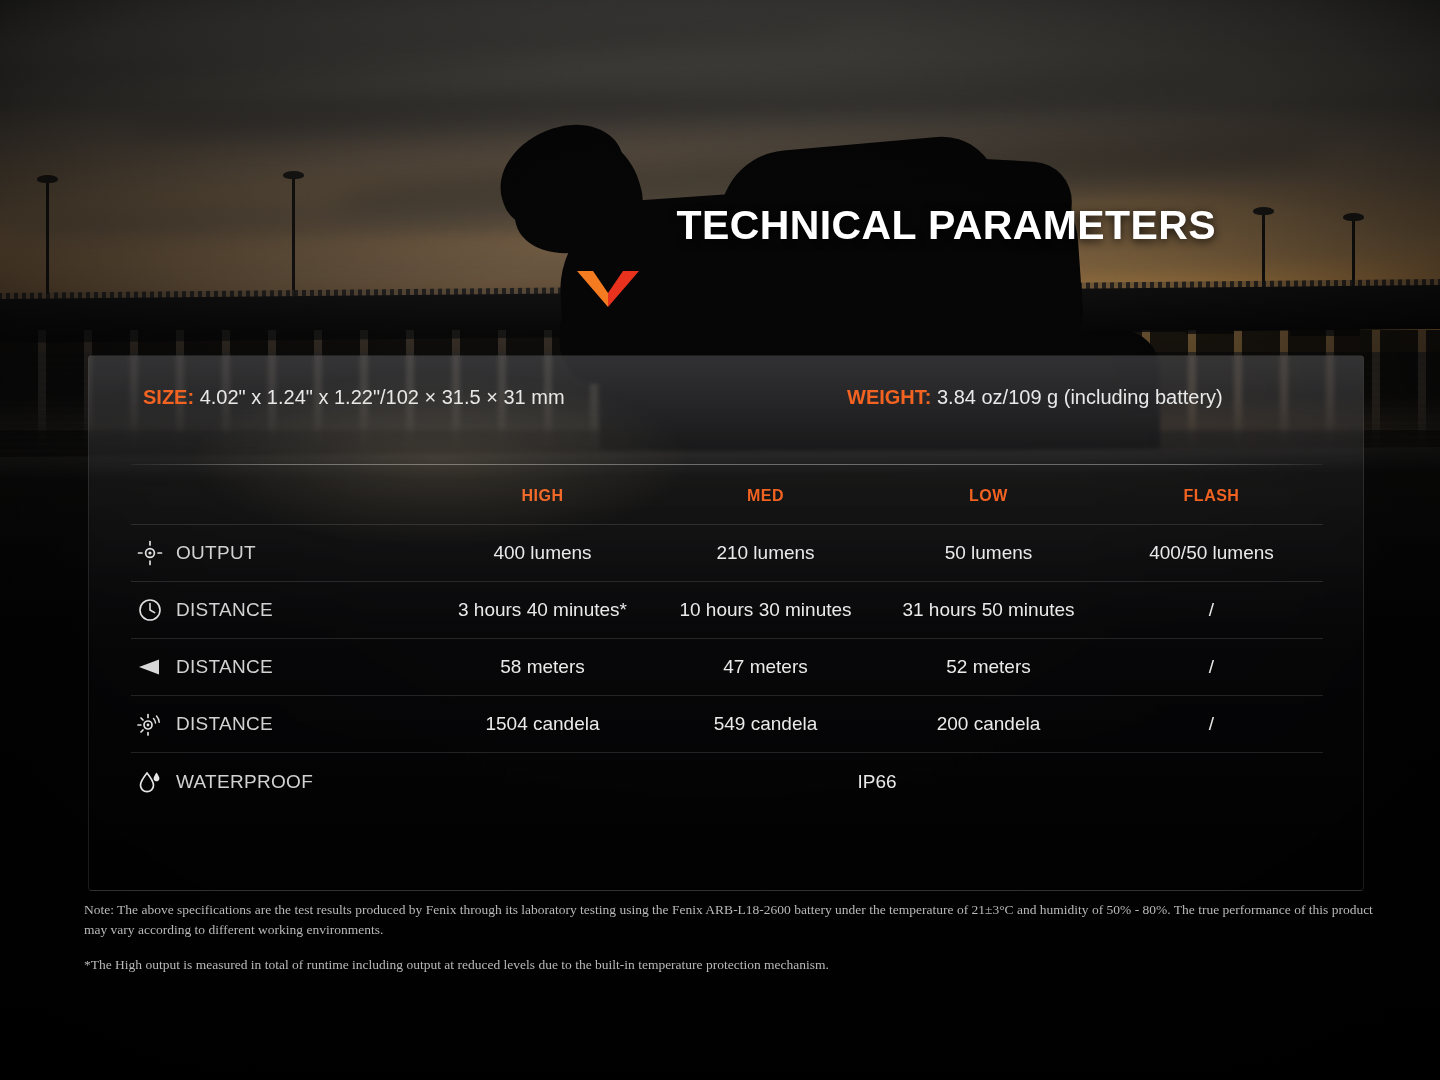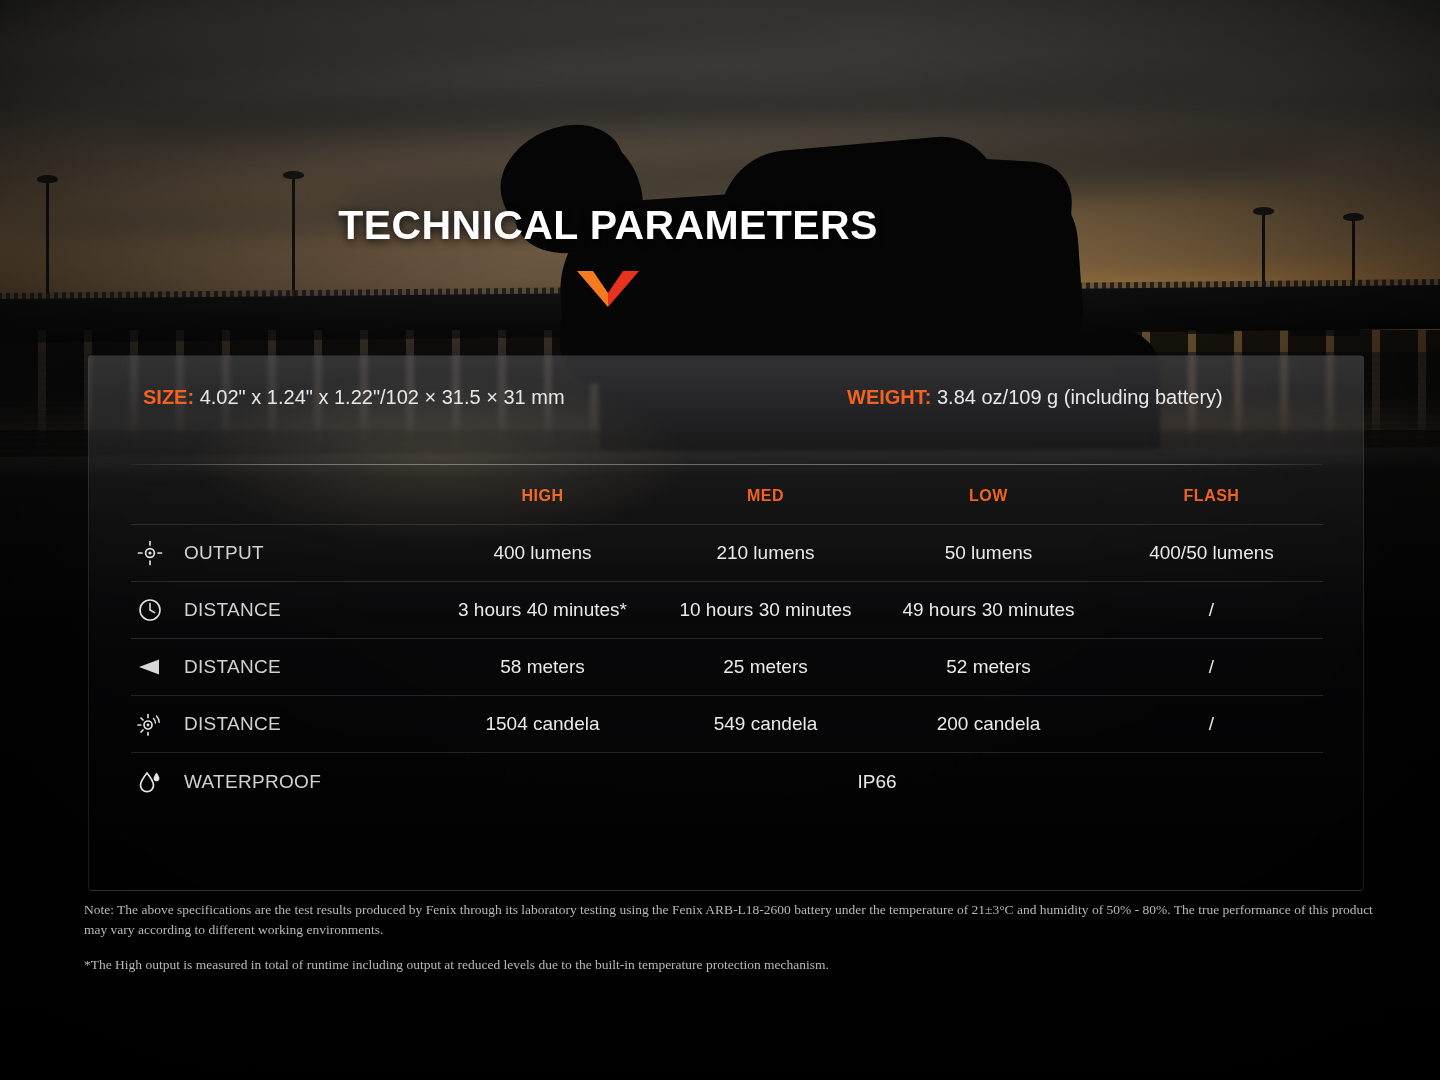--- a/index.html
+++ b/index.html
@@ -130,21 +130,21 @@
     position:absolute; left:0; top:452px; width:1440px; height:26px;
     background:linear-gradient(to bottom, rgba(28,27,26,.9), rgba(10,10,10,.9));
     transform:rotate(-0.4deg);
   }
   .vignette {
     position:absolute; inset:0;
     background:radial-gradient(ellipse 1100px 760px at 50% 42%, rgba(0,0,0,0) 30%, rgba(0,0,0,.55) 78%, rgba(0,0,0,.92) 100%);
   }
 
   
-  #title-block { position:absolute; left:0; top:202px; width:1216px; text-align:center; z-index:5; }
+  #title-block { position:absolute; left:0; top:202px; width:1216px; text-align:right; z-index:5; }
   #page-title {
     font-size:41px; font-weight:bold; letter-spacing:.4px; color:#fff;
     text-shadow:0 2px 10px rgba(0,0,0,.85);
   }
   #chevron { margin:22px auto 0; width:62px; height:36px; display:block; }
 
   
   #spec-panel {
     position:absolute; left:88px; top:355px; width:1276px; height:536px; z-index:5;
     border:1px solid rgba(255,255,255,.10);
@@ -179,21 +179,21 @@
     height:56px; font-size:16px; font-weight:bold; color:#f26322;
     letter-spacing:.5px; text-align:center;
   }
   tbody tr { height:57px; }
   tbody td { text-align:center; font-size:19px; color:#eaeaea; white-space:nowrap; }
   tbody tr + tr td,
   tbody tr td { border-top:1px solid rgba(255,255,255,.12); }
   tbody tr:first-child td { border-top:1px solid rgba(255,255,255,.12); }
 
   .rowlabel { text-align:left !important; padding-left:6px; }
-  .rowlabel-inner { display:flex; align-items:center; gap:21px; }
+  .rowlabel-inner { display:flex; align-items:center; gap:13px; }
   .rowlabel-text { font-size:19px; color:#d2d2d2; letter-spacing:.3px; }
   .icon { width:26px; height:26px; flex:0 0 26px; display:block; }
 
   tbody tr.tall { height:59px; }
 
   
   #footnotes { position:absolute; left:84px; top:900px; width:1290px; z-index:5;font-family:Liberation Serif, serif; }
   .fn { font-size:13.5px; color:#b9b9b9; line-height:1.5; }
   .fn.second, .fn.third { margin-top:14px; }
 
@@ -305,35 +305,35 @@
           <div class="rowlabel-inner">
             <svg class="icon" viewBox="0 0 26 26">
               <circle cx="13" cy="13" r="10" fill="none" stroke="#e0e0e0" stroke-width="1.6"></circle>
               <path d="M13 6.5 L13 13 L17.6 15.6" fill="none" stroke="#e0e0e0" stroke-width="1.6" stroke-linecap="round"></path>
             </svg>
             <span class="rowlabel-text">DISTANCE</span>
           </div>
         </td>
         <td>3 hours 40 minutes*</td>
         <td>10 hours 30 minutes</td>
-        <td>49 hours 30 minutes</td>
+        <td>31 hours 50 minutes</td>
         <td>/</td>
       </tr>
 
       <tr>
         <td class="rowlabel">
           <div class="rowlabel-inner">
             <svg class="icon" viewBox="0 0 26 26">
               <polygon points="2,13 22,5.5 22,20.5" fill="#d8d8d8"></polygon>
             </svg>
             <span class="rowlabel-text">DISTANCE</span>
           </div>
         </td>
         <td>58 meters</td>
-        <td>25 meters</td>
+        <td>47 meters</td>
         <td>52 meters</td>
         <td>/</td>
       </tr>
 
       <tr>
         <td class="rowlabel">
           <div class="rowlabel-inner">
             <svg class="icon" viewBox="0 0 26 26">
               <circle cx="11" cy="14" r="4" fill="none" stroke="#e0e0e0" stroke-width="1.7"></circle>
               <circle cx="11" cy="14" r="1.4" fill="#e0e0e0"></circle>

